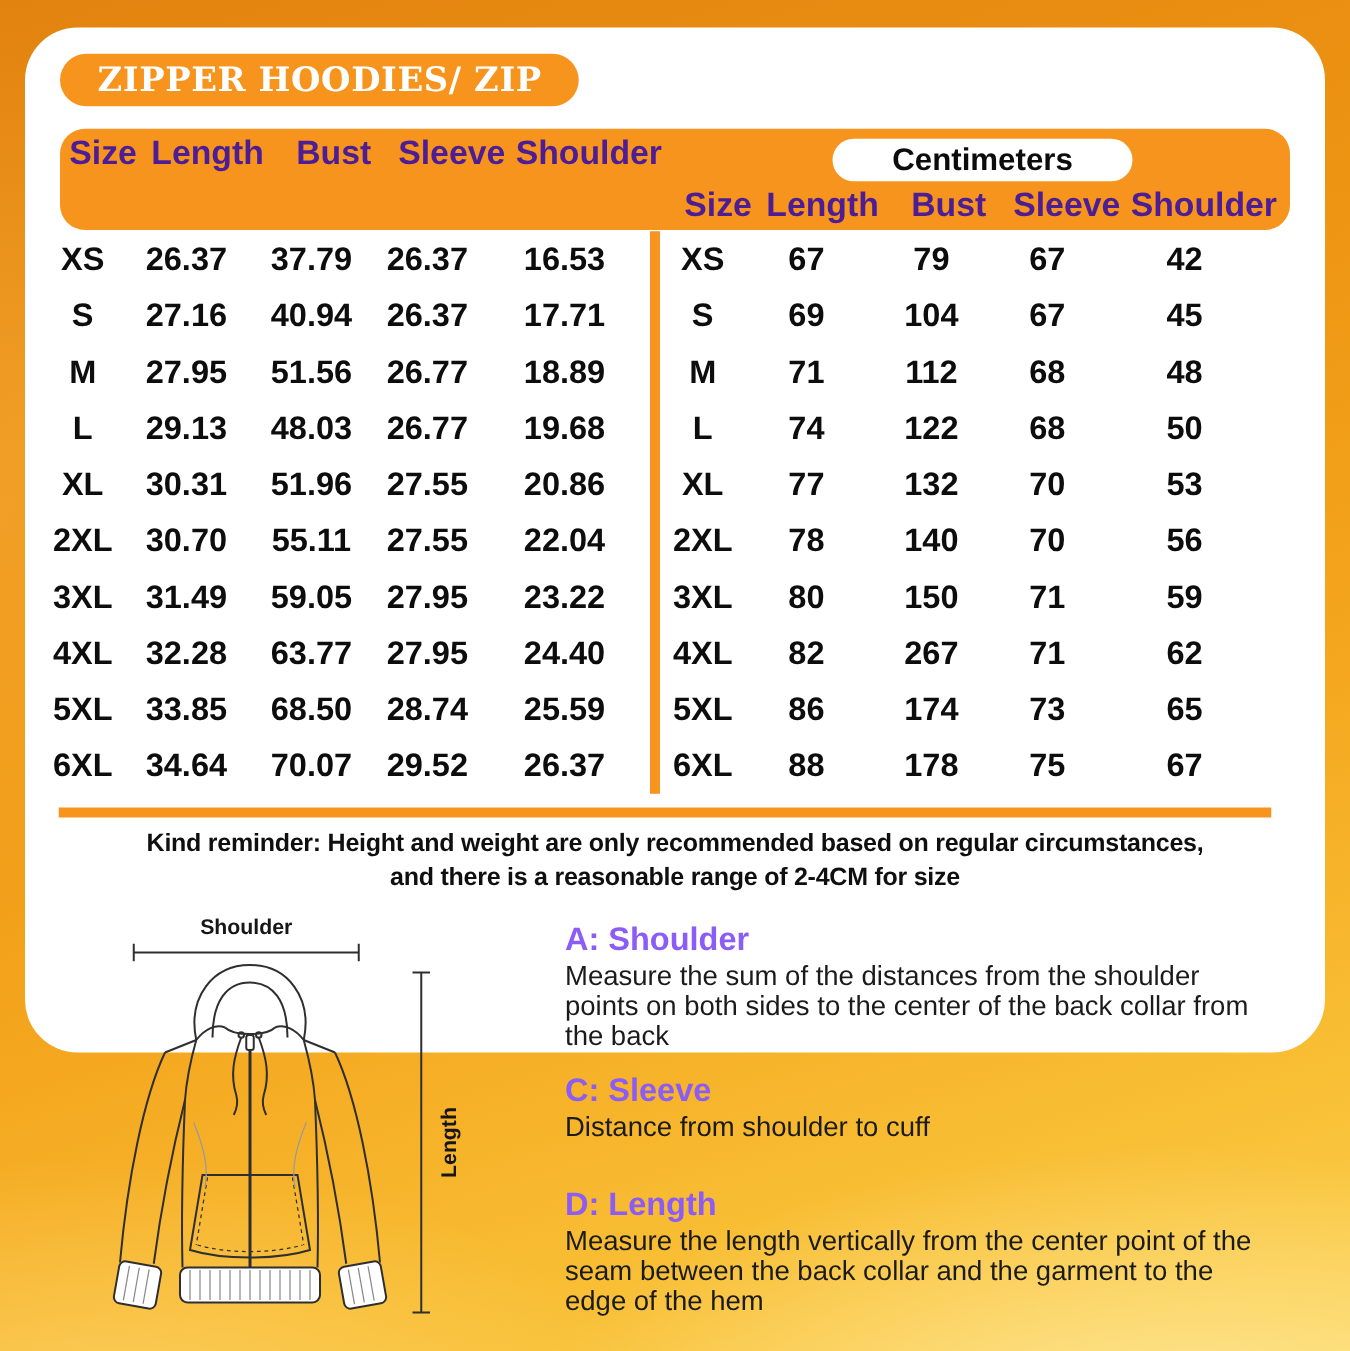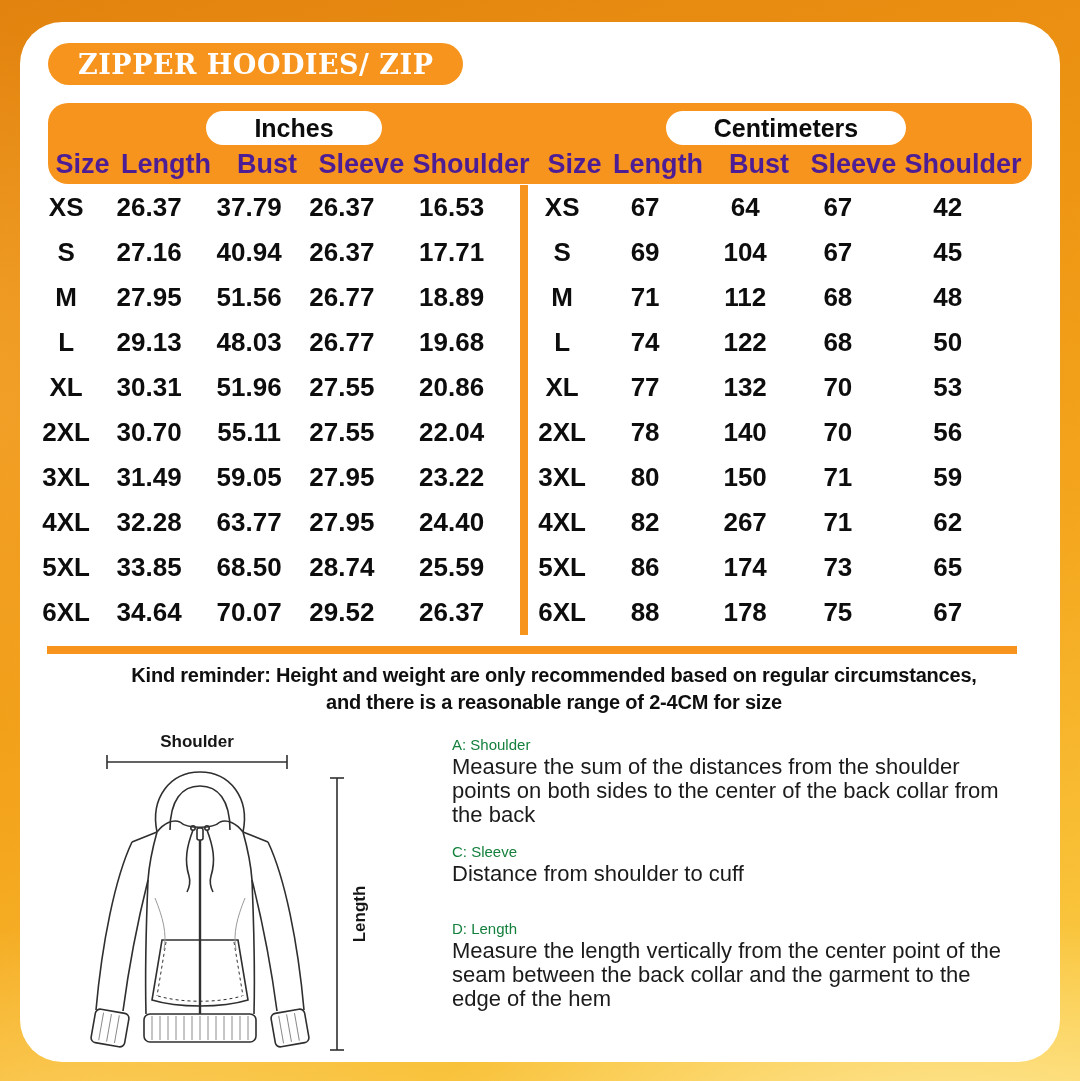--- a/index.html
+++ b/index.html
@@ -9,21 +9,21 @@
   .stage {
     position:relative; width:1080px; height:1081px; overflow:hidden;
     background:
       radial-gradient(120% 55% at 88% 108%, rgba(255,238,175,.85) 0%, rgba(255,238,175,0) 42%),
       radial-gradient(90% 45% at 8% 106%, rgba(255,222,130,.55) 0%, rgba(255,222,130,0) 45%),
       radial-gradient(70% 55% at -5% 35%, rgba(255,196,95,.30) 0%, rgba(255,196,95,0) 60%),
       linear-gradient(163deg, #e2830f 0%, #ee9513 35%, #f4a61e 60%, #f8bd33 82%, #fbcf4a 100%);
   }
 
   .card {
-    position:absolute; left:20px; top:22px; width:1040px; height:1040px;
+    position:absolute; left:20px; top:22px; width:1040px; height:820px;
     background:#ffffff; border-radius:42px;
   }
 
   .title-pill {
     position:absolute; left:28px; top:21px; height:42px; padding:0 30px;
     background:#f7941e; border-radius:24px;
     display:inline-flex; align-items:center;
     font-family:"DejaVu Serif", serif; font-weight:bold; font-size:27px;
     color:#ffffff; letter-spacing:.5px; white-space:nowrap;
   }
@@ -47,46 +47,45 @@
   .chart-body {
     position:absolute; left:12px; top:163px; width:984px; height:450px; display:flex;
   }
   .tbody { width:488px; display:flex; flex-direction:column; justify-content:space-around; }
   .cell { text-align:center; font-weight:bold; font-size:26px; color:#0d0d0d; white-space:nowrap; }
   .vdivider { width:8px; background:#f7941e; }
 
   .hrule { position:absolute; left:27px; top:624px; width:970px; height:8px; background:#f7941e; }
 
   .reminder {
-    position:absolute; left:14px; top:640px; width:100%;
+    position:absolute; left:0; top:640px; width:100%;
     text-align:center; font-weight:bold; font-size:20px; line-height:27px;
     color:#0f0f0f; letter-spacing:-.2px;
   }
 
   .diagram { position:absolute; left:40px; top:706px; width:370px; height:332px; }
   .diagram svg { width:100%; height:100%; }
   .meas-label { font-family:"Liberation Sans", sans-serif; font-weight:bold; font-size:17px; fill:#161616; }
 
   .instructions { position:absolute; left:432px; top:714px; width:565px; }
   .instr { margin-bottom:16px; }
-  .instr .ih { font-size:15px; font-weight:normal; color:#15803d; margin-bottom:2px; }
+  .instr .ih { font-size:26px; font-weight:bold; color:#8b5cf6; margin-bottom:2px; }
   .instr .ib { font-size:22px; line-height:24px; color:#1b1b1b; }
   .instr.gap-lg { margin-bottom:34px; }
 </style>
 </head>
 <body>
 
 <div class="stage">
   <div class="card">
 
     <div class="title-pill">ZIPPER HOODIES/ ZIP</div>
 
     <div class="chart-header">
       <div class="half">
-        <div class="unit-pill">Inches</div>
         <div class="cols">
             <div class="col-h">Size</div>
             <div class="col-h">Length</div>
             <div class="col-h">Bust</div>
             <div class="col-h">Sleeve</div>
             <div class="col-h">Shoulder</div>
           </div>
       </div>
       <div class="half">
         <div class="unit-pill">Centimeters</div>
@@ -171,21 +170,21 @@
             <div class="cell">70.07</div>
             <div class="cell">29.52</div>
             <div class="cell">26.37</div>
           </div>
         </div>
       <div class="vdivider"></div>
       <div class="tbody">
           <div class="row">
             <div class="cell">XS</div>
             <div class="cell">67</div>
-            <div class="cell">64</div>
+            <div class="cell">79</div>
             <div class="cell">67</div>
             <div class="cell">42</div>
           </div>
           <div class="row">
             <div class="cell">S</div>
             <div class="cell">69</div>
             <div class="cell">104</div>
             <div class="cell">67</div>
             <div class="cell">45</div>
           </div>

